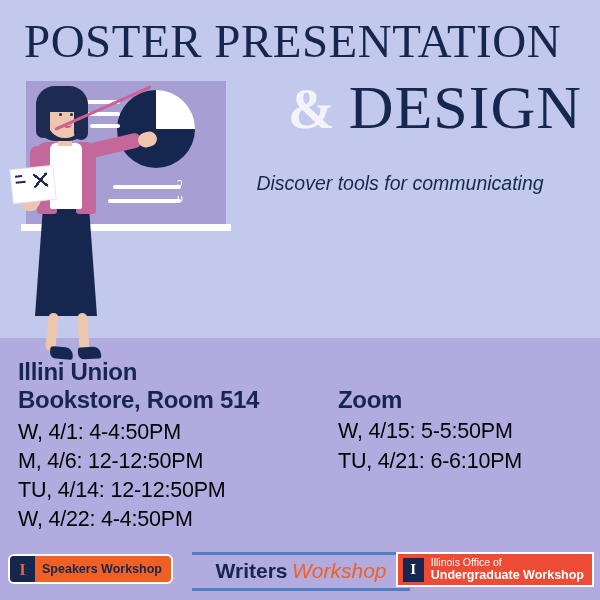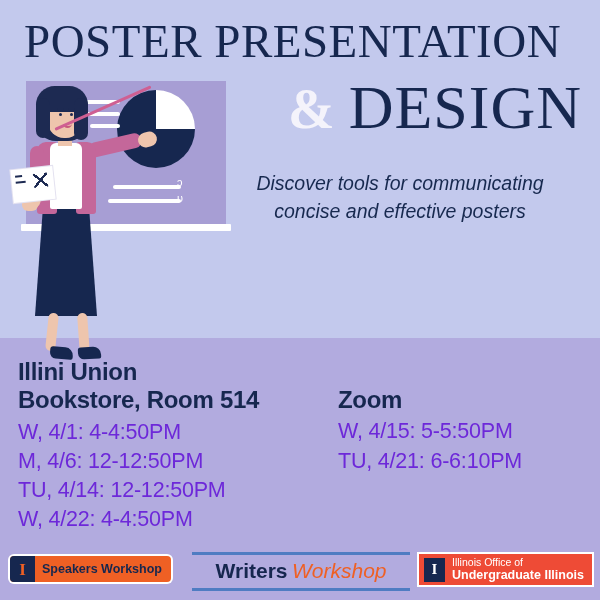--- a/index.html
+++ b/index.html
@@ -105,21 +105,21 @@
   
   .ev-left{position:absolute;left:18px;top:358px;width:320px;}
   .ev-right{position:absolute;left:338px;top:386px;width:250px;}
   .ev-head{
     font-family:"Liberation Sans", sans-serif;
     font-weight:700;font-size:24px;line-height:1.18;color:#16274f;
     letter-spacing:-.3px;
   }
   .ev-sessions{margin-top:3px;}
   .ev-sessions div{
-    color:#6d28d9;font-size:21.5px;line-height:1.36;letter-spacing:-.2px;white-space:nowrap;
+    color:#000000;font-size:21.5px;line-height:1.36;letter-spacing:-.2px;white-space:nowrap;
   }
 
   
   .footer{position:absolute;left:0;top:548px;width:600px;height:52px;}
   .logo-speakers{
     position:absolute;left:10px;top:8px;height:26px;
     display:flex;align-items:center;background:#ef6024;border-radius:4px;
     box-shadow:0 0 0 2px #ffffff;
   }
   .blocki{width:25px;height:26px;background:#16274f;display:flex;align-items:center;justify-content:center;
@@ -155,21 +155,20 @@
   <div class="bg-bottom"></div>
 
   <div class="title-main">POSTER PRESENTATION</div>
   <div class="title-line2">
     <span class="amp">&amp;</span>
     <span class="design">DESIGN</span>
   </div>
 
   <div class="desc">
     <div>Discover tools for communicating</div>
-    <div>concise and effective posters</div>
   </div>
 
   <div class="illus">
     <div class="board"></div>
     <div class="pie"></div>
     <div class="bline bl1"></div>
     <div class="bline bl2"></div>
     <div class="bline bl3"></div>
     <div class="bline bl4"></div>
     <div class="bline bl5"></div>
@@ -245,18 +244,18 @@
       <span class="w1">Writers</span>
       <span class="w2">Workshop</span>
     </div>
 
     <div class="logo-uor">
       <div class="uor-i">
         <span>I</span>
       </div>
       <div class="uor-txt">
         <div class="l1">Illinois Office of</div>
-        <div class="l2">Undergraduate Illinois</div>
+        <div class="l2">Undergraduate Workshop</div>
       </div>
     </div>
 
   </div>
 </div>
 
 </body></html>

